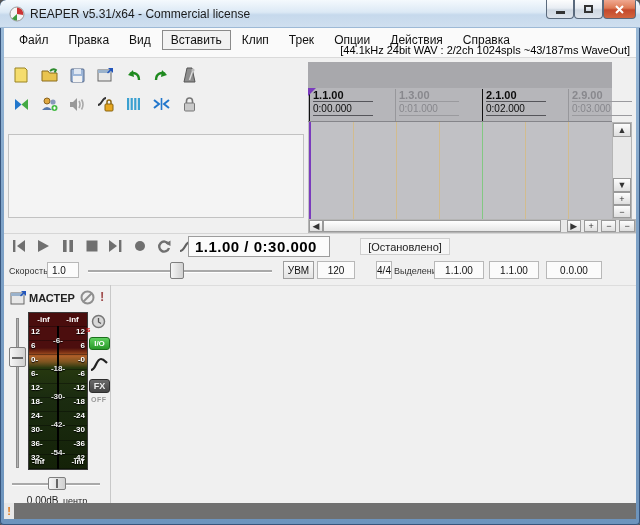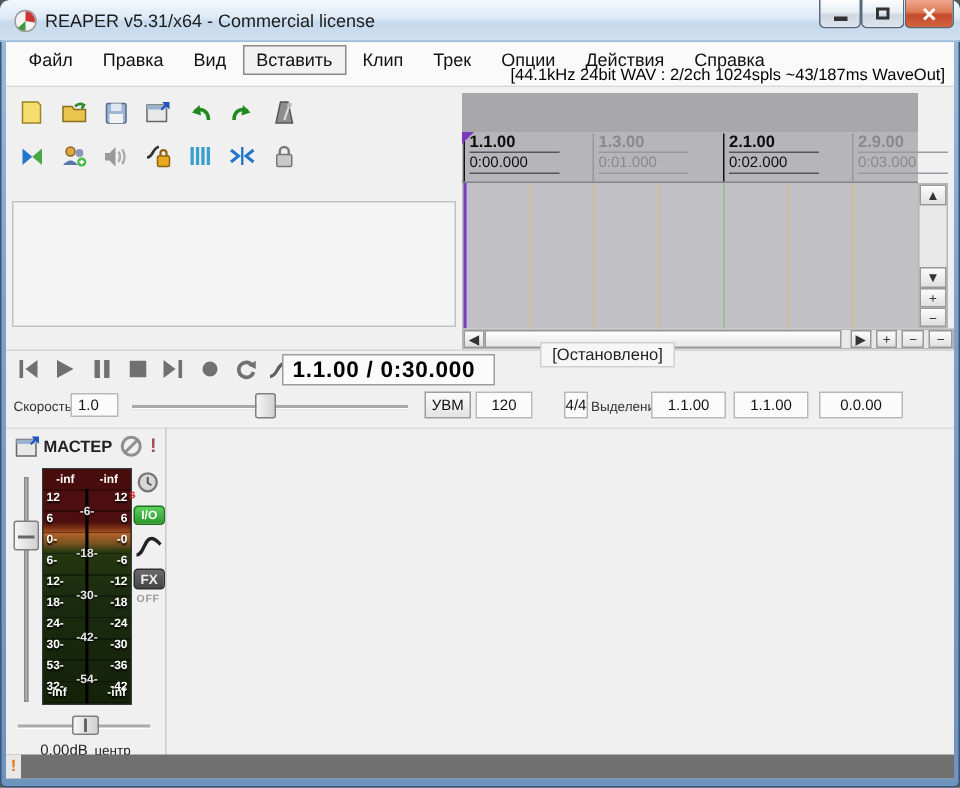--- a/index.html
+++ b/index.html
@@ -44,21 +44,21 @@
         align-items:center;justify-content:center;font-size:9px;color:#333;cursor:pointer;}
   .vsb{left:612px;top:122px;width:20px;height:97px;background:#e9e9e9;border:1px solid #b5b5b5;}
   .hsb{left:308px;top:219px;width:328px;height:14px;background:#e9e9e9;border:1px solid #b5b5b5;display:flex;}
   .thumb{background:linear-gradient(180deg,#ffffff,#e6e6e6);border:1px solid #9a9a9a;cursor:grab;}
   
   .transport{left:4px;top:233px;width:632px;height:52px;background:#f0f0f0;border-top:1px solid #d6d6d6;}
   .tpbtns{left:10px;top:237px;display:flex;gap:5px;}
   .tpb{width:19px;height:18px;display:flex;align-items:center;justify-content:center;cursor:pointer;}
   .timebox{left:188px;top:236px;width:142px;height:21px;background:#fbfbfb;border:1px solid #9c9c9c;
            font-size:15px;font-weight:bold;color:#000;display:flex;align-items:center;padding-left:6px;letter-spacing:.5px;}
-  .statebox{left:360px;top:228px;width:90px;height:17px;background:#f6f6f6;border:1px solid #cfcfcf;
+  .statebox{left:360px;top:238px;width:90px;height:17px;background:#f6f6f6;border:1px solid #cfcfcf;
             font-size:11px;color:#222;display:flex;align-items:center;justify-content:center;}
   .slbl{font-size:9px;color:#333;}
   .ibox{background:#fbfbfb;border:1px solid #b8b8b8;font-size:10px;color:#111;display:flex;
         align-items:center;justify-content:center;cursor:text;}
   .pbtn{background:linear-gradient(180deg,#fafafa,#e4e4e4);border:1px solid #9e9e9e;font-size:10px;color:#111;
         display:flex;align-items:center;justify-content:center;cursor:pointer;text-align:right;}
   .strack{height:3px;background:#a9a9a9;border-bottom:1px solid #fff;}
   .shandle{background:linear-gradient(90deg,#f6f6f6,#d0d0d0);border:1px solid #7f7f7f;border-radius:2px;cursor:grab;}
   
   .mixer{left:4px;top:285px;width:632px;height:218px;background:#f0f0f0;border-top:1px solid #dddddd;}
@@ -374,21 +374,21 @@
       <div class="mch"></div>
     </div>
     <span class="mlabL" style="left:2px;top:15px">12</span>
     <span class="mlabL" style="left:2px;top:29px">6</span>
     <span class="mlabL" style="left:2px;top:43px">0-</span>
     <span class="mlabL" style="left:2px;top:57px">6-</span>
     <span class="mlabL" style="left:2px;top:71px">12-</span>
     <span class="mlabL" style="left:2px;top:85px">18-</span>
     <span class="mlabL" style="left:2px;top:99px">24-</span>
     <span class="mlabL" style="left:2px;top:113px">30-</span>
-    <span class="mlabL" style="left:2px;top:127px">53-</span>
+    <span class="mlabL" style="left:2px;top:127px">36-</span>
     <span class="mlabL" style="left:2px;top:141px">32-</span>
     <span class="mlabL" style="left:3px;bottom:3px">-inf</span>
     <span class="mlabR" style="right:2px;top:15px">12</span>
     <span class="mlabR" style="right:2px;top:29px">6</span>
     <span class="mlabR" style="right:2px;top:43px">-0</span>
     <span class="mlabR" style="right:2px;top:57px">-6</span>
     <span class="mlabR" style="right:2px;top:71px">-12</span>
     <span class="mlabR" style="right:2px;top:85px">-18</span>
     <span class="mlabR" style="right:2px;top:99px">-24</span>
     <span class="mlabR" style="right:2px;top:113px">-30</span>

